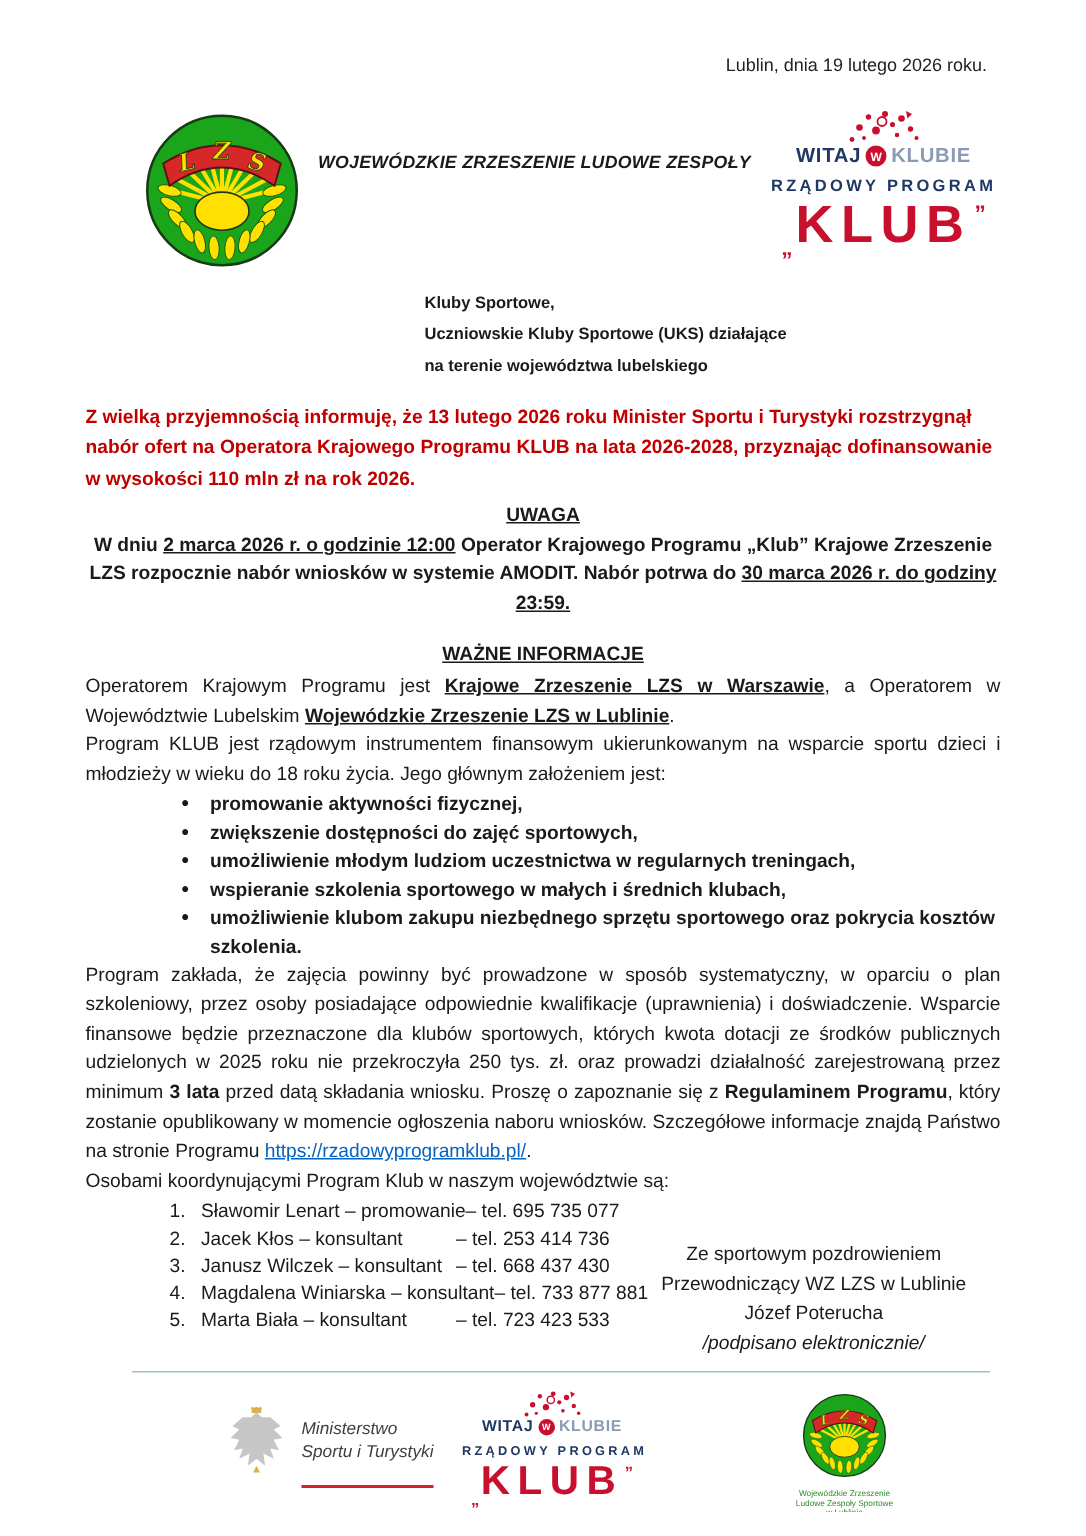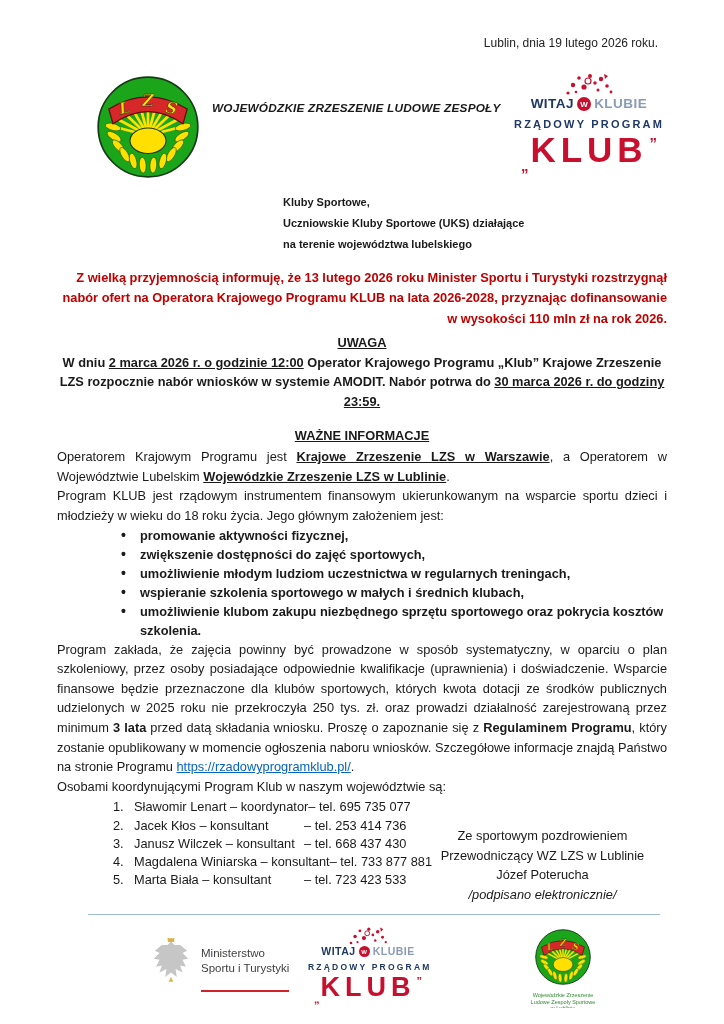--- a/index.html
+++ b/index.html
@@ -44,21 +44,21 @@
   .klub-logo.small .wdot { width:11px; height:11px; font-size:6px; }
   .klub-logo.small .klub-program { font-size:8.5px; margin-top:5px; }
   .klub-logo.small .klub-word-row { font-size:27px; margin-top:2px; }
   .klub-logo.small .q { font-size:11px; }
   .klub-logo.small .q-open { top:7px; left:-1px; }
   .klub-logo.small .q-close { top:-11px; left:1px; }
 
   
   .doc-body { position:absolute; top:192px; left:57px; width:610px; font-size:12.8px; line-height:19.6px; }
   .recipient { margin-left:226px; font-size:11px; font-weight:bold; line-height:21px; margin-bottom:13px; }
-  .red-para { color:#C00000; font-weight:bold; text-align:right; line-height:20.4px; margin-bottom:3px; }
+  .red-para { color:#C00000; font-weight:bold; text-align:left; line-height:20.4px; margin-bottom:3px; }
   .center-head { text-align:center; font-weight:bold; text-decoration:underline; margin-top:4px; }
   .uwaga-para { text-align:center; font-weight:bold; margin-bottom:14px; }
   .para { text-align:justify; }
   .u { text-decoration:underline; }
   .b { font-weight:bold; }
   a.lnk { color:#0563C1; text-decoration:underline; cursor:pointer; }
 
   ul.goals { list-style:none; margin:0 0 0 62px; font-weight:bold; }
   ul.goals li { position:relative; padding-left:21px; line-height:19px; }
   ul.goals li::before { content:"•"; position:absolute; left:2px; top:0; font-size:14px; }
@@ -69,21 +69,21 @@
   .coord-name { min-width:170px; }
 
   
   .signature { position:absolute; top:826px; left:420px; width:245px; text-align:center;
                font-size:12.8px; line-height:19.6px; }
   .signature .sig-electronic { font-style:italic; }
 
   
   .footer-rule { position:absolute; top:914px; left:88px; width:572px; border-top:1.5px solid #9FBCCB; }
   .ministry { position:absolute; top:938px; left:148px; }
-  .ministry-inner { display:flex; align-items:center; gap:7px; }
+  .ministry-inner { display:flex; align-items:center; gap:7px;font-style:italic; }
   .ministry-text { font-size:11.5px; line-height:15px; color:#3F3F3E; }
   .ministry-line { margin:6px 0 0 53px; width:88px; height:2px; background:#D2232A; }
   .lzs-footer { position:absolute; top:928px; left:516px; width:94px; text-align:center; }
   .lzs-caption { margin-top:2px; font-size:5.5px; line-height:6.5px; color:#2E8B2E; }
 </style>
 </head>
 <body>
 
 <div class="page">
 
@@ -182,21 +182,21 @@
       <li>wspieranie szkolenia sportowego w małych i średnich klubach,</li>
       <li>umożliwienie klubom zakupu niezbędnego sprzętu sportowego oraz pokrycia kosztów szkolenia.</li>
     </ul>
 
     <div class="para"><span>Program zakłada, że zajęcia powinny być prowadzone w sposób systematyczny, w oparciu o plan szkoleniowy, przez osoby posiadające odpowiednie kwalifikacje (uprawnienia) i doświadczenie. Wsparcie finansowe będzie przeznaczone dla klubów sportowych, których kwota dotacji ze środków publicznych udzielonych w 2025 roku nie przekroczyła 250 tys. zł. oraz prowadzi działalność zarejestrowaną przez minimum </span><span class="b">3 lata</span><span> przed datą składania wniosku. Proszę o zapoznanie się z </span><span class="b">Regulaminem Programu</span><span>, który zostanie opublikowany w momencie ogłoszenia naboru wniosków. Szczegółowe informacje znajdą Państwo na stronie Programu </span><a href="#" class="lnk">https://rzadowyprogramklub.pl/</a><span>.</span></div>
     <div class="para">Osobami koordynującymi Program Klub w naszym województwie są:</div>
 
     <div class="coords">
       <div class="coord-row">
         <span class="coord-num">1.</span>
-        <span class="coord-name">Sławomir Lenart – koordynator</span>
+        <span class="coord-name">Sławomir Lenart – promowanie</span>
         <span class="coord-phone">– tel. 695 735 077</span>
       </div>
       <div class="coord-row">
         <span class="coord-num">2.</span>
         <span class="coord-name">Jacek Kłos – konsultant</span>
         <span class="coord-phone">– tel. 253 414 736</span>
       </div>
       <div class="coord-row">
         <span class="coord-num">3.</span>
         <span class="coord-name">Janusz Wilczek – konsultant</span>

